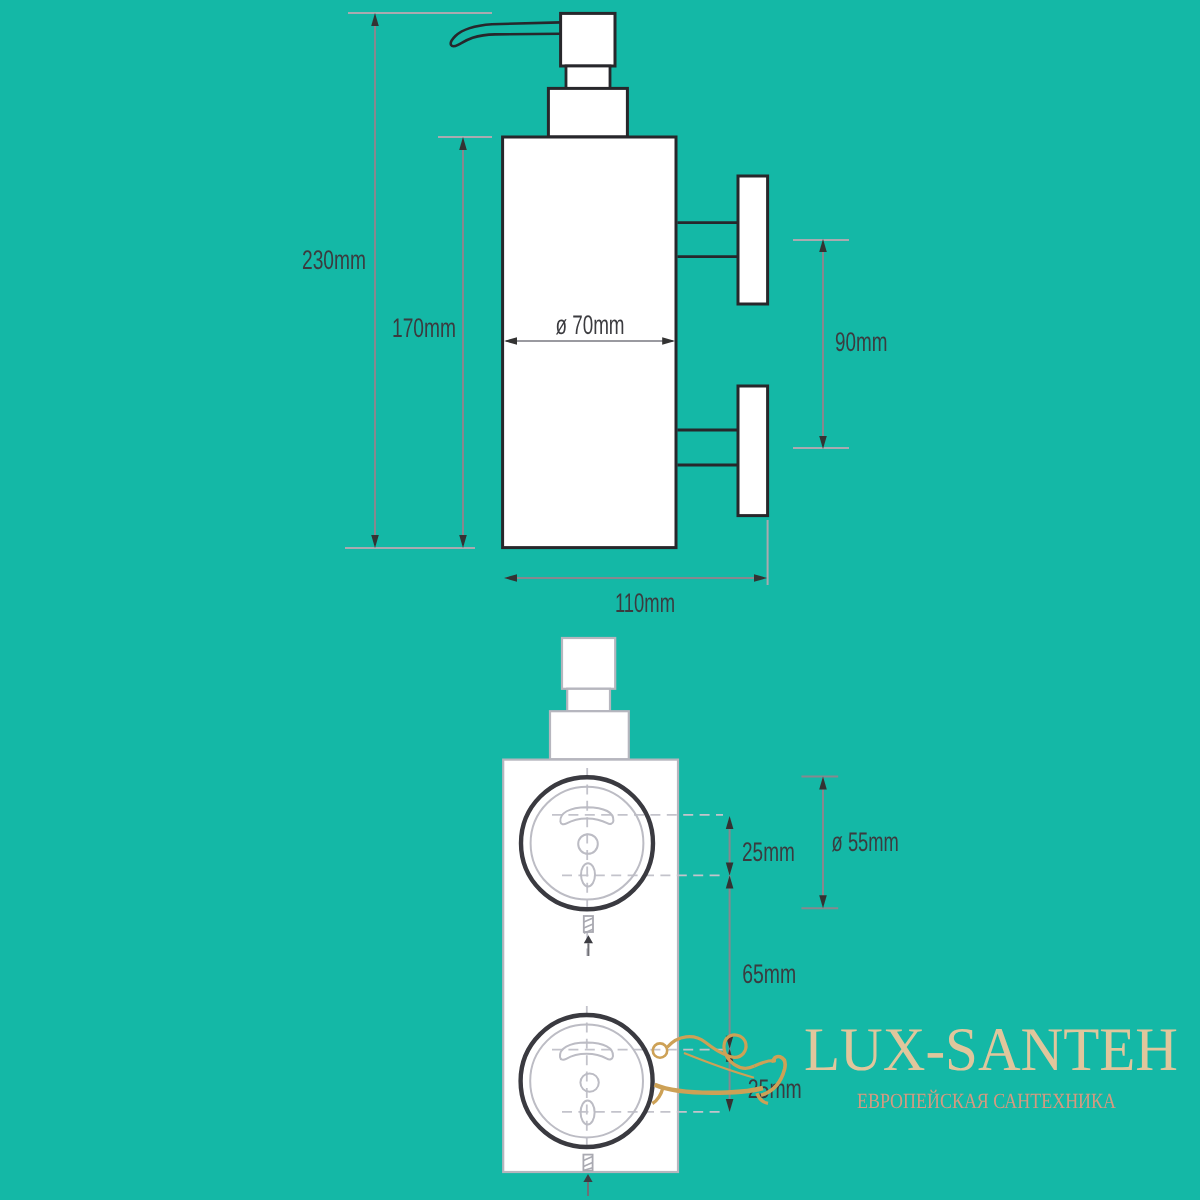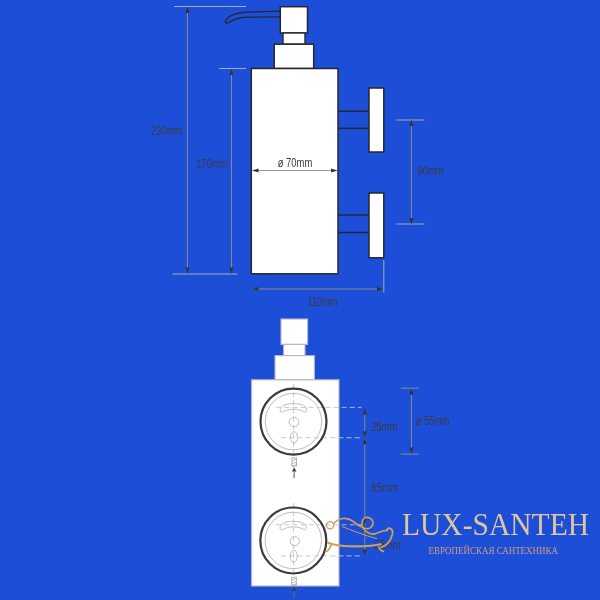--- a/index.html
+++ b/index.html
@@ -1,16 +1,16 @@
 <!DOCTYPE html>
 <html><head>
 <meta charset="utf-8">
 <style>
   html,body{margin:0;padding:0;background:#ffffff;}
-  #stage{position:relative;width:600px;height:600px;background:#1d4ed8;overflow:hidden;
+  #stage{position:relative;width:600px;height:600px;background:#14b8a6;overflow:hidden;
          font-family:"Liberation Sans",sans-serif;}
   svg{position:absolute;left:0;top:0;}
   .dimtext{font-family:"Liberation Sans",sans-serif;font-size:13.5px;fill:#3b3b3f;}
 </style>
 </head>
 <body>
 <div id="stage">
 <svg width="600" height="600" viewBox="0 0 600 600">
 
   <g>

